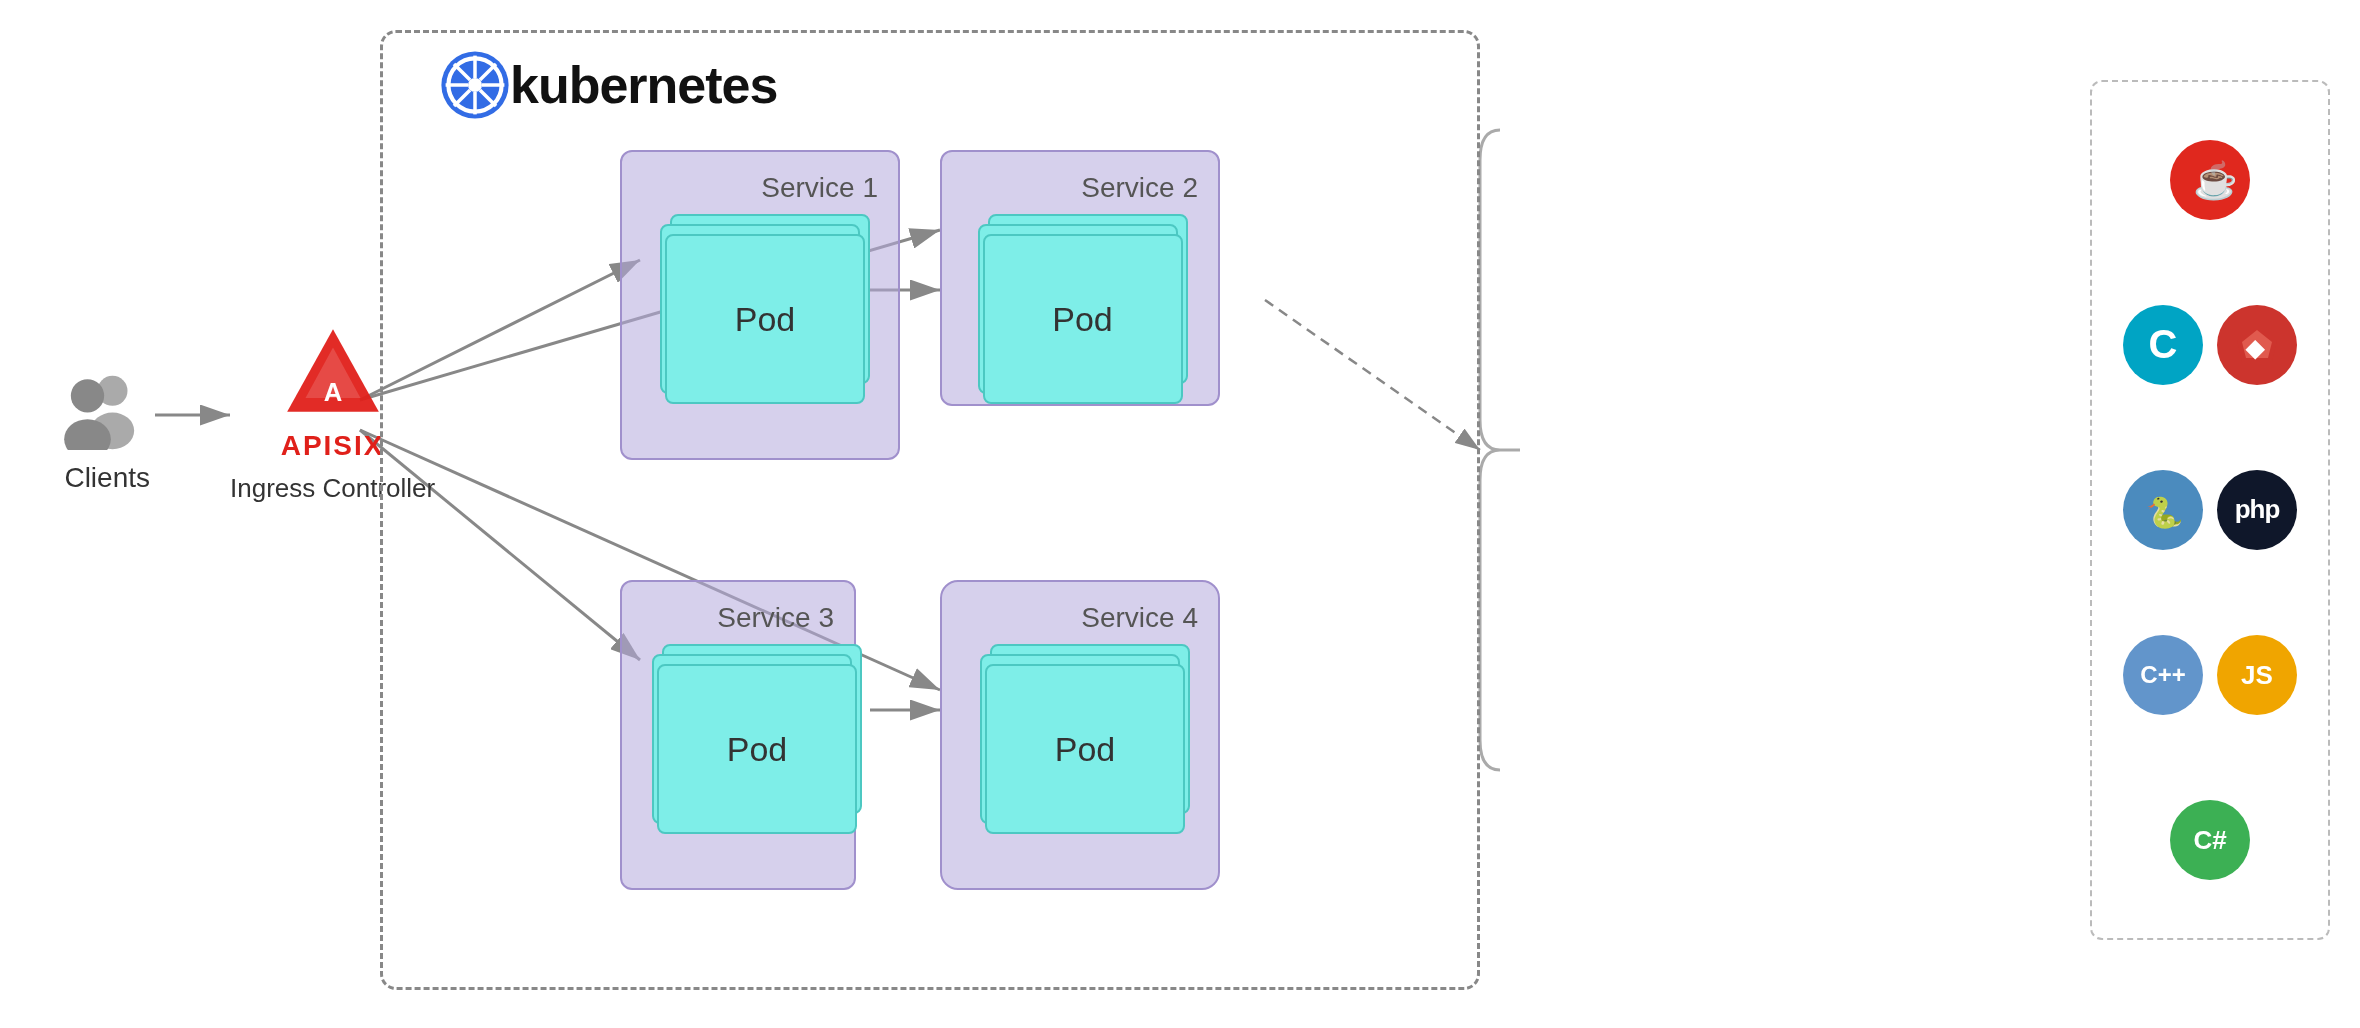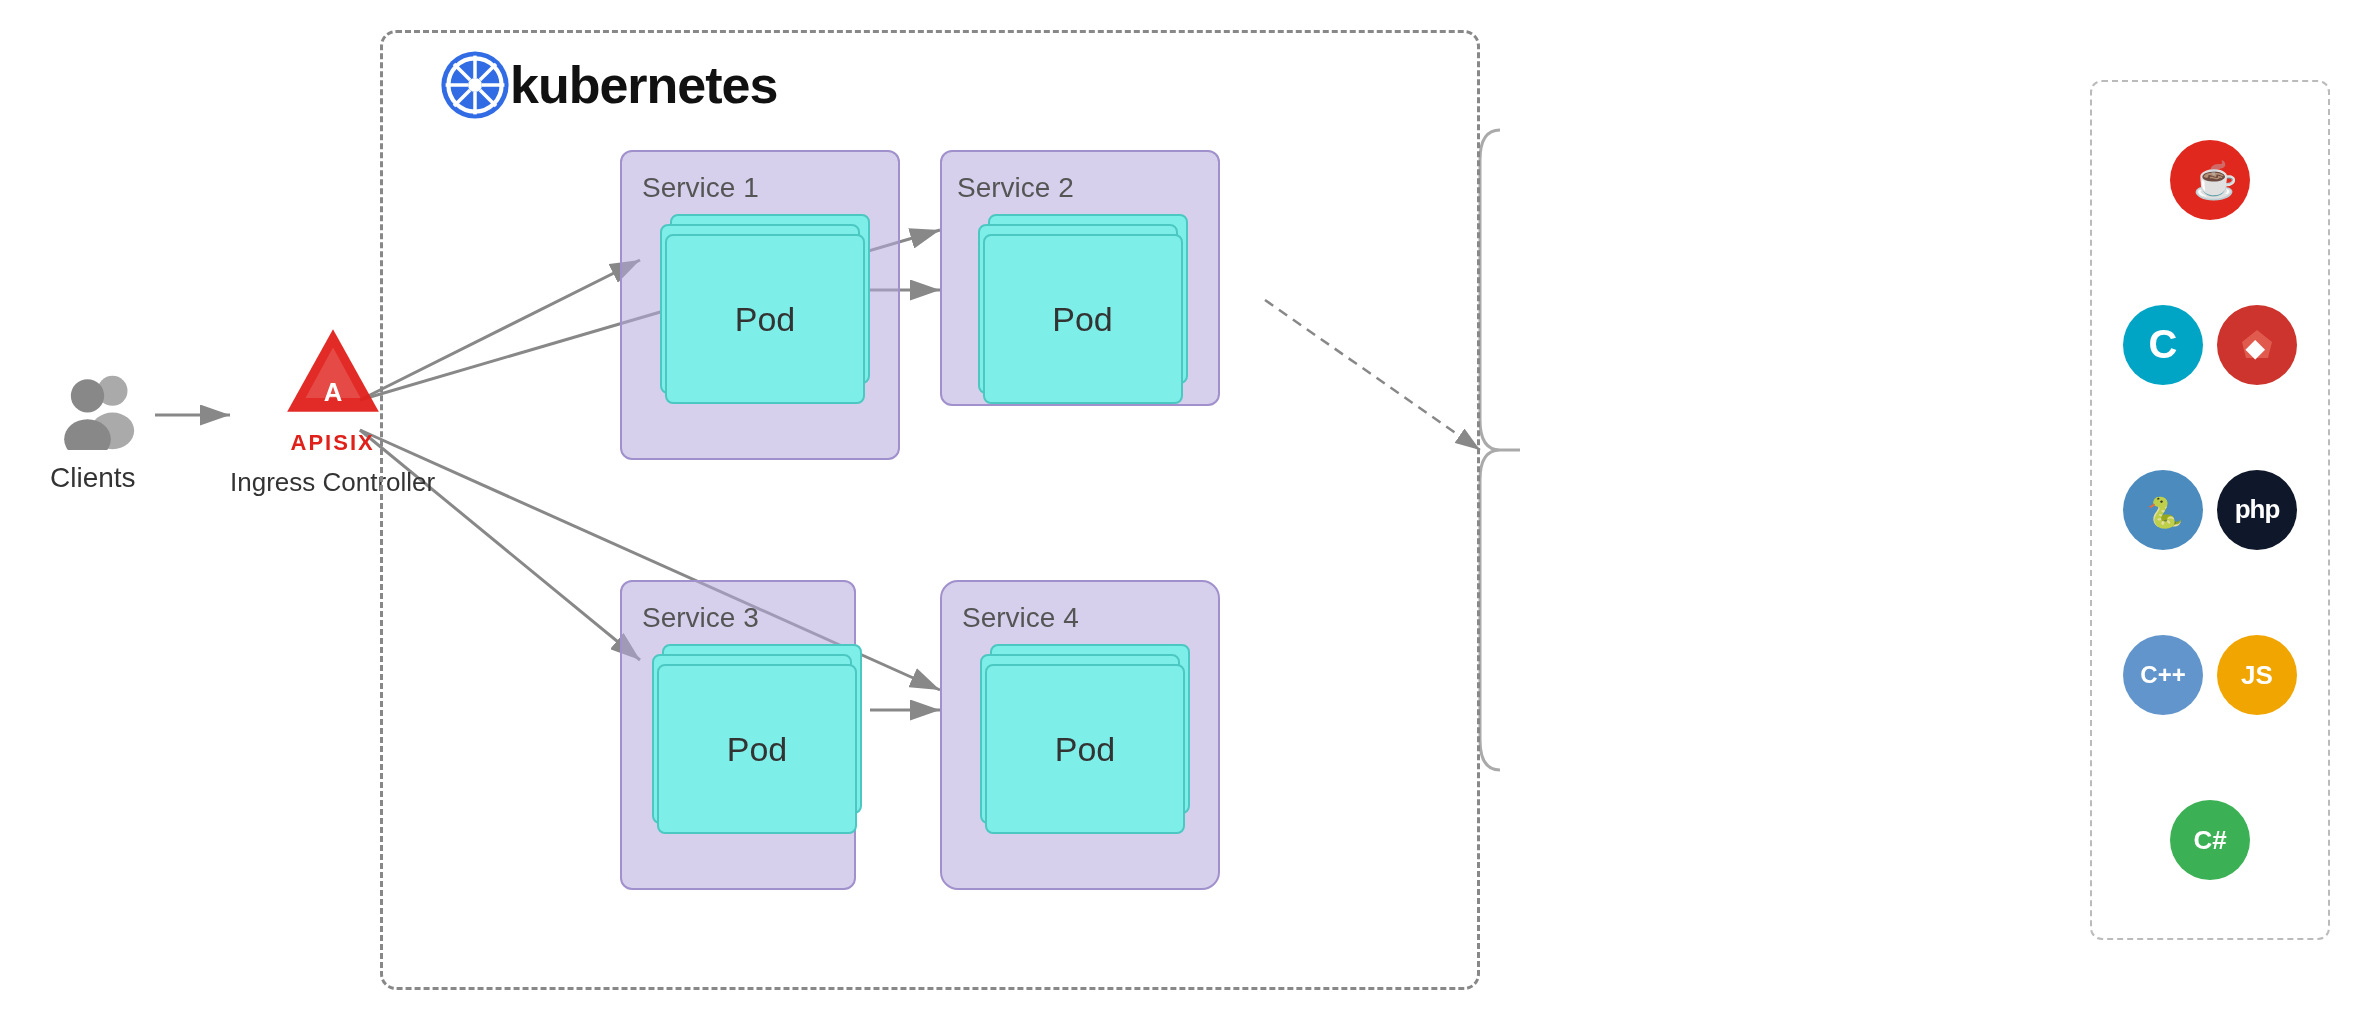--- a/index.html
+++ b/index.html
@@ -60,21 +60,21 @@
       background: rgba(180, 170, 220, 0.55);
       border: 2px solid #a090cc;
       padding: 20px 20px 20px 20px;
     }
 
     .service-label {
       font-size: 28px;
       color: #555;
       font-weight: 400;
       margin-bottom: 10px;
-      text-align: left;
+      text-align: right;
     }
 
     
     .pod-stack {
       position: relative;
       width: 220px;
       height: 200px;
       margin: 0 auto;
     }
 
@@ -113,21 +113,21 @@
       margin-left: 15px;
     }
 
     
     .clients-area {
       position: absolute;
       left: 50px;
       top: 370px;
       display: flex;
       flex-direction: column;
-      align-items: flex-start;
+      align-items: flex-end;
       gap: 12px;
     }
 
     .clients-icon {
       width: 100px;
       height: 80px;
     }
 
     .clients-label {
       font-size: 28px;
@@ -268,21 +268,21 @@
     <svg class="apisix-logo" viewBox="0 0 120 120">
 
       <polygon points="60,10 110,100 10,100" fill="#e0201a" opacity="0.95"></polygon>
 
       <polygon points="60,30 90,85 30,85" fill="white" opacity="0.15"></polygon>
 
       <text x="50" y="88" font-size="28" fill="white" font-weight="900" font-family="Arial">A</text>
 
     </svg>
     <div style="margin-top:-8px; text-align:center;">
-      <div style="font-size:22px; font-weight:900; color:#e0201a; letter-spacing:2px;">APISIX</div>
+      <div style="font-size:28px; font-weight:900; color:#e0201a; letter-spacing:2px;">APISIX</div>
     </div>
     <span class="ingress-label">Ingress Controller</span>
   </div>
 
   <div class="k8s-box"></div>
 
   <div class="k8s-header">
 
     <svg class="k8s-logo" viewBox="0 0 100 100">
       <circle cx="50" cy="50" r="48" fill="#326ce5"></circle>

